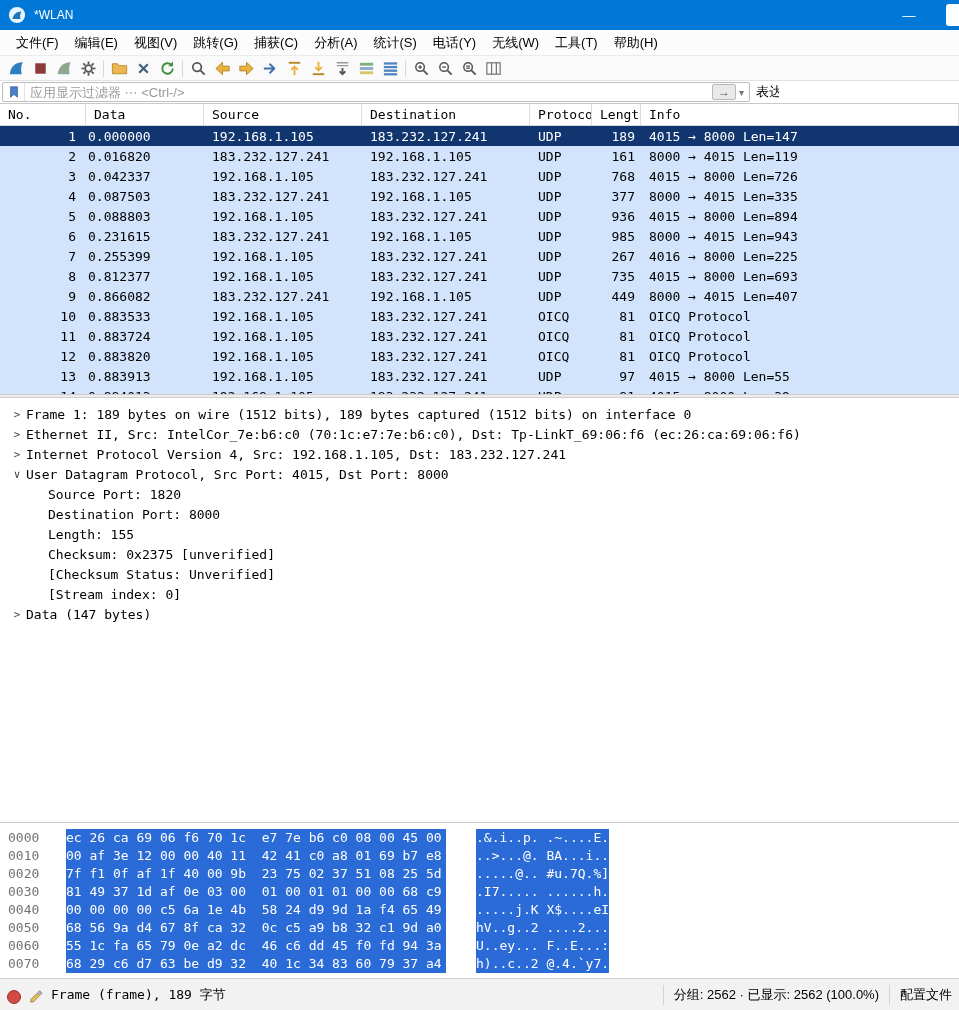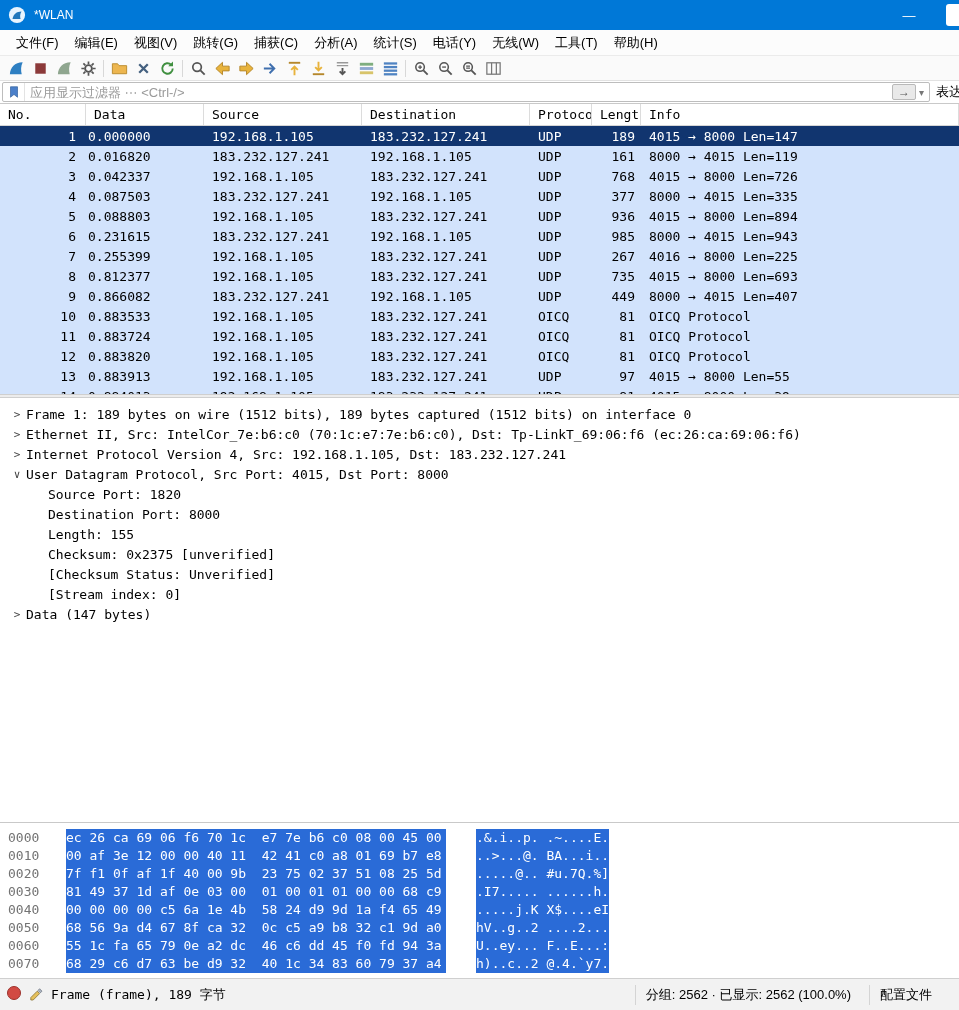--- a/index.html
+++ b/index.html
@@ -21,21 +21,21 @@
   .menu-item{padding:4px 8px;font-size:13px;white-space:nowrap;text-align:right;}
 
   
   .toolbar{height:25px;background:#fafafa;display:flex;align-items:center;padding-left:4px;border-bottom:1px solid #e2e2e2;flex:0 0 auto;}
   .tool-btn{width:24px;height:22px;display:flex;align-items:center;justify-content:center;flex:0 0 auto;}
   .tool-btn svg{width:19px;height:19px;}
   .tb-sep{width:1px;height:17px;background:#d8d8d8;margin:0 3px;flex:0 0 auto;}
 
   
   .filterbar{height:23px;display:flex;align-items:center;padding:1px 0 1px 2px;border-bottom:1px solid #c9c9c9;background:#fff;flex:0 0 auto;}
-  .filter-field{width:928px;height:20px;border:1px solid #bdbdbd;border-radius:2px;display:flex;align-items:center;background:#fff;flex:0 0 auto;}
+  .filter-field{width:748px;height:20px;border:1px solid #bdbdbd;border-radius:2px;display:flex;align-items:center;background:#fff;flex:0 0 auto;}
   .bookmark{width:22px;height:18px;display:flex;align-items:center;justify-content:center;border-right:1px solid #e3e3e3;}
   .bookmark svg{width:14px;height:14px;}
   .filter-input{flex:1;border:none;outline:none;font-size:13px;color:#333;padding-left:5px;background:transparent;font-family:"Liberation Sans",sans-serif;}
   .filter-input::placeholder{color:#9a9a9a;}
   .apply-btn{width:24px;height:16px;background:#e9e9e9;border:1px solid #b9b9b9;border-radius:2px;display:flex;align-items:center;justify-content:center;color:#555;font-size:12px;margin-right:3px;line-height:1;}
   .caret{color:#777;font-size:10px;margin-right:5px;}
   .expr{padding-left:6px;white-space:nowrap;overflow:hidden;width:29px;flex:0 0 auto;}
 
   
   .pheader{height:22px;display:flex;border-bottom:1px solid #d6d6d6;background:#fff;flex:0 0 auto;font-family:"DejaVu Sans Mono","Liberation Mono",monospace;font-size:13px;text-align:right;}
@@ -68,26 +68,26 @@
 
   
   .hexpane{height:156px;border-top:1px solid #c9c9c9;background:#fff;padding:6px 0 0 8px;font-family:"DejaVu Sans Mono","Liberation Mono",monospace;font-size:13px;overflow:hidden;flex:0 0 auto;}
   .hexrow{height:18px;line-height:18px;white-space:pre;}
   .hx-off{display:inline-block;width:58px;color:#737373;}
   .hx-bytes{display:inline-block;width:380px;background:#2a6bd7;color:#ffffff;}
   .hx-ascii{display:inline-block;background:#2a6bd7;color:#fff;margin-left:30px;}
 
   
   .statusbar{height:32px;background:#f2f2f2;border-top:1px solid #cfcfcf;display:flex;align-items:center;font-size:13px;flex:0 0 auto;}
-  .sb-left{display:flex;align-items:flex-start;gap:7px;padding-left:7px;flex:1 1 auto;overflow:hidden;}
+  .sb-left{display:flex;align-items:flex-end;gap:7px;padding-left:7px;flex:1 1 auto;overflow:hidden;}
   .expert-dot{width:14px;height:14px;border-radius:50%;background:#d24a43;border:1px solid #9c322c;flex:0 0 auto;}
   .sb-left svg{width:16px;height:16px;flex:0 0 auto;}
   .sb-text{font-family:"DejaVu Sans Mono","Liberation Mono",monospace;font-size:13px;white-space:nowrap;}
   .sb-item{padding:0 10px;border-left:1px solid #d4d4d4;display:flex;align-items:center;height:20px;white-space:nowrap;flex:0 0 auto;}
-  .sb-item.profile{width:90px;overflow:hidden;padding-right:0;margin-left:8px;}
+  .sb-item.profile{width:70px;overflow:hidden;padding-right:0;}
 </style>
 </head>
 <body>
 
 <div class="window">
 
   <div class="titlebar">
     <svg class="app-icon" viewBox="0 0 20 20">
       <circle cx="10" cy="10" r="9" fill="#e8f4fe"></circle>
       <path d="M5 14.5c1-5.5 4.5-8.5 10-8.5-1.8 3.2-1.8 5.8-1 8.5z" fill="#2277bb"></path>

